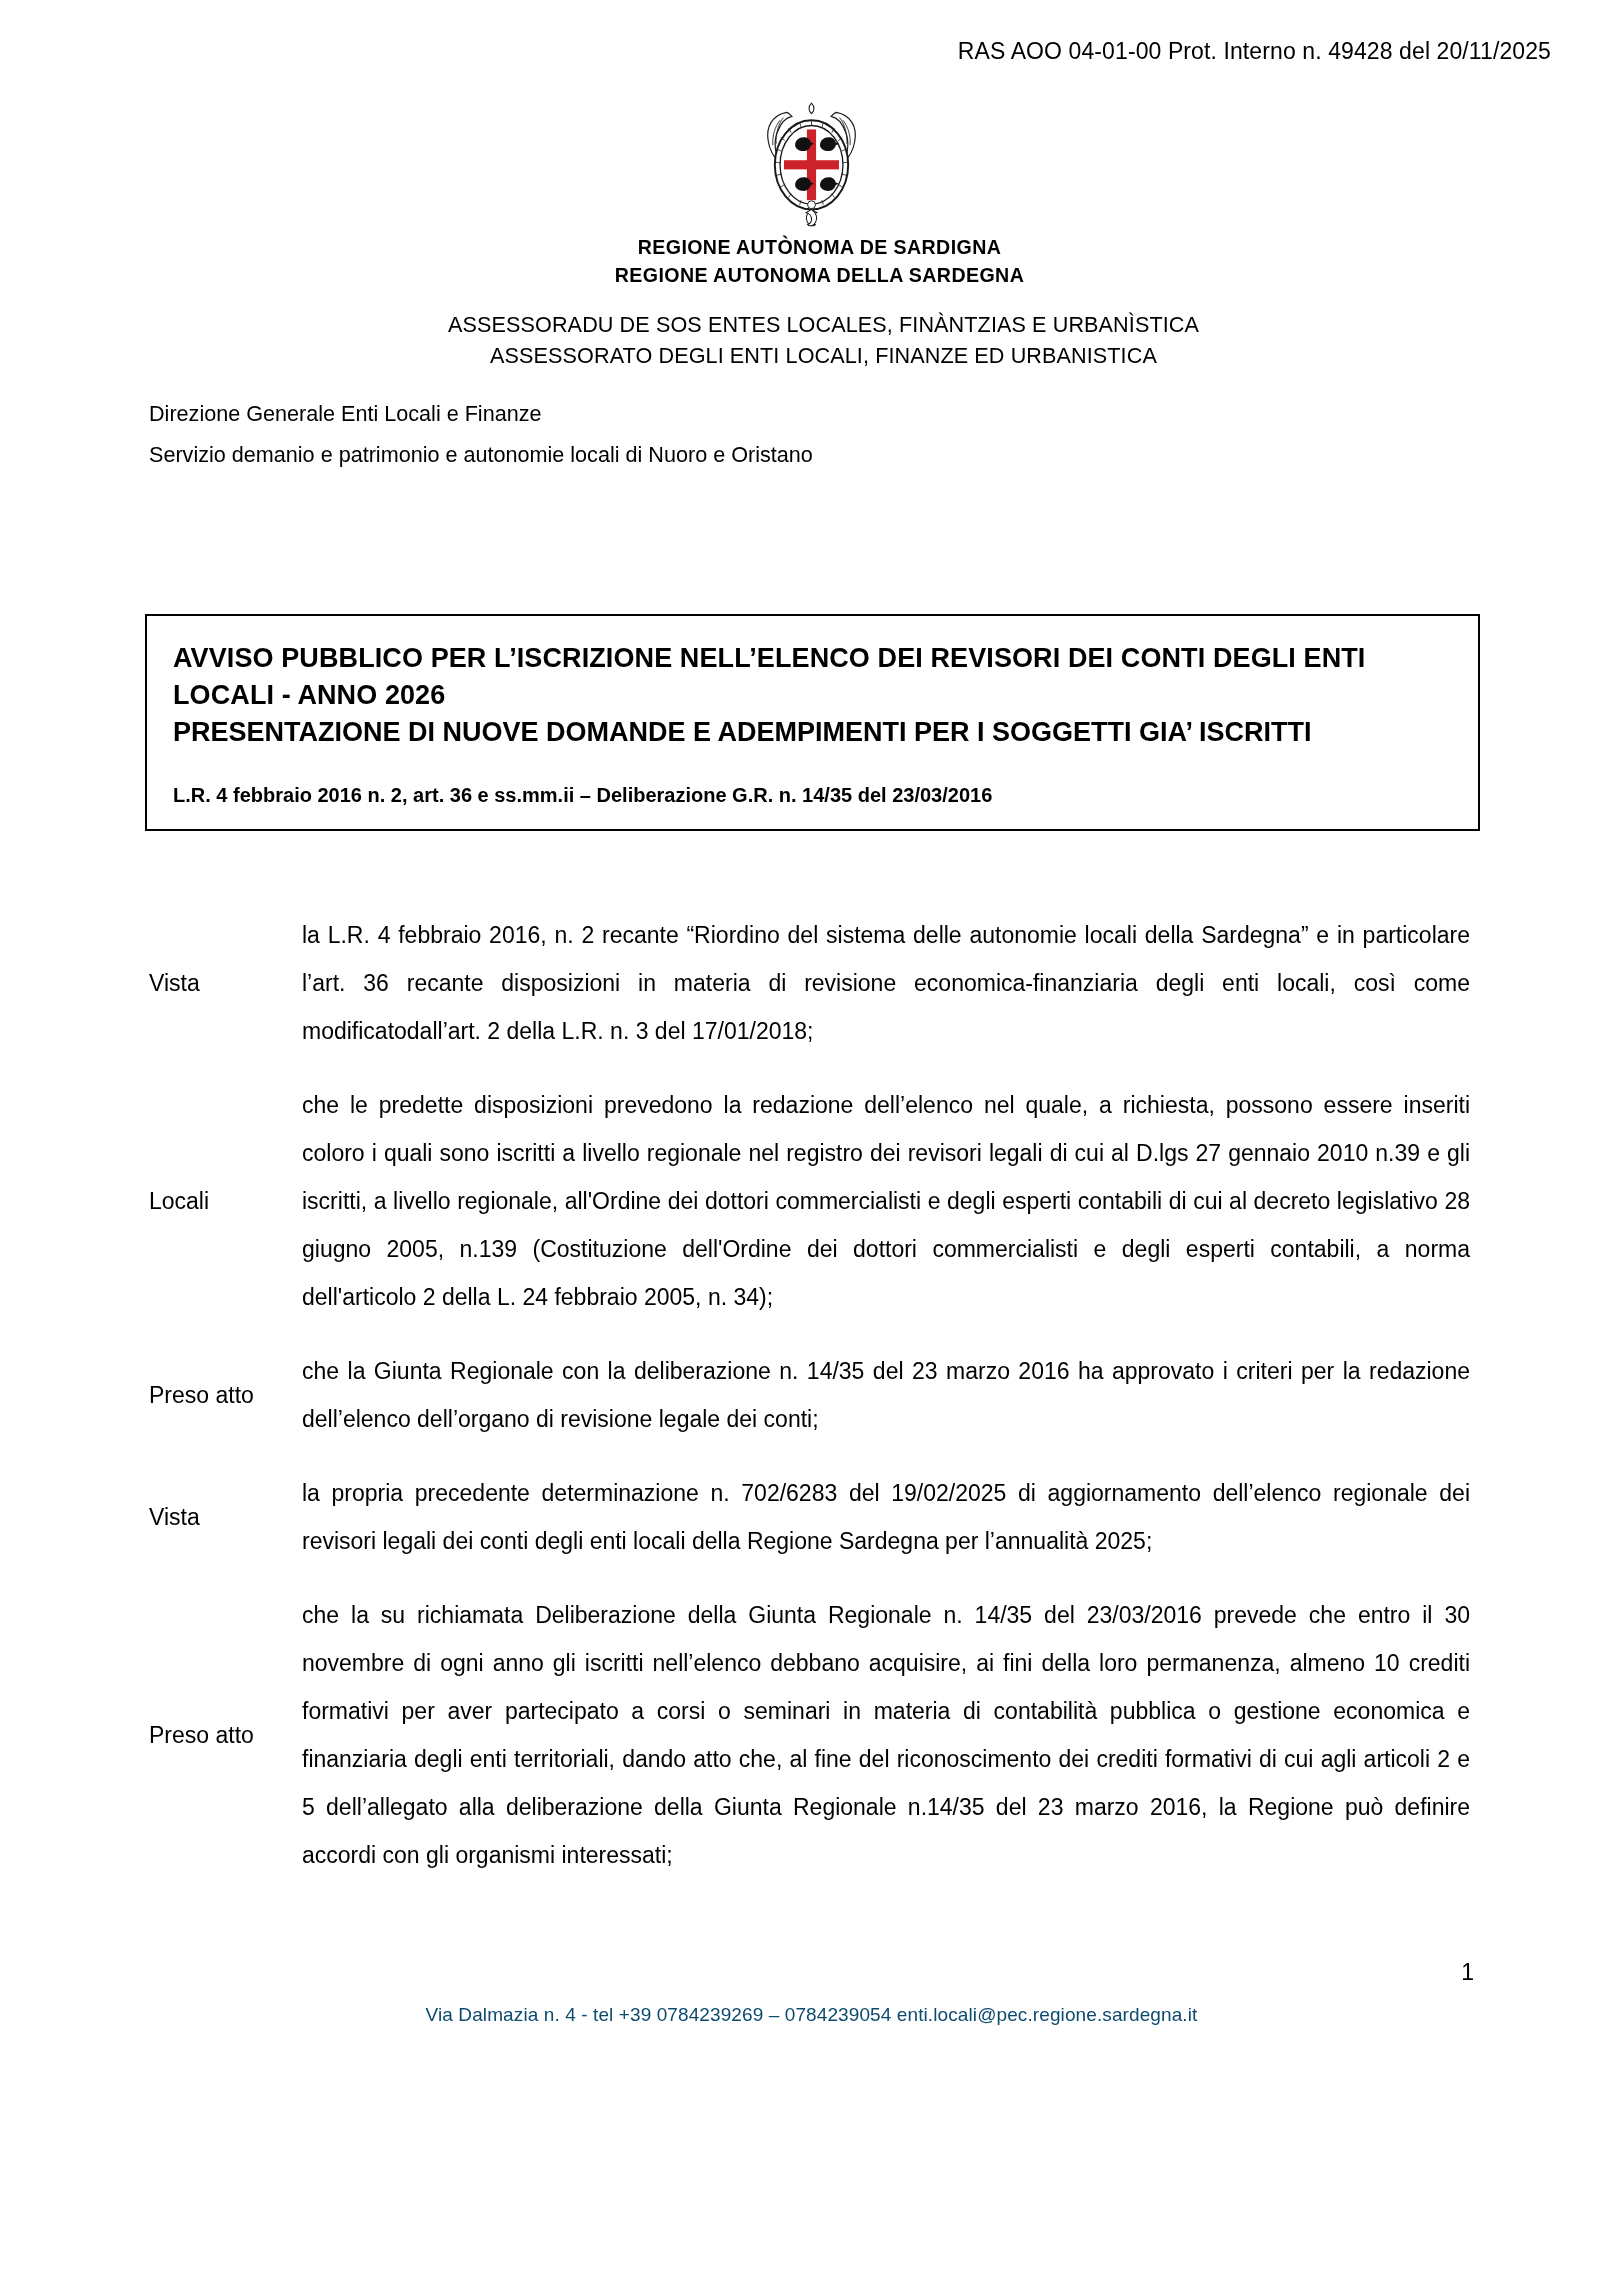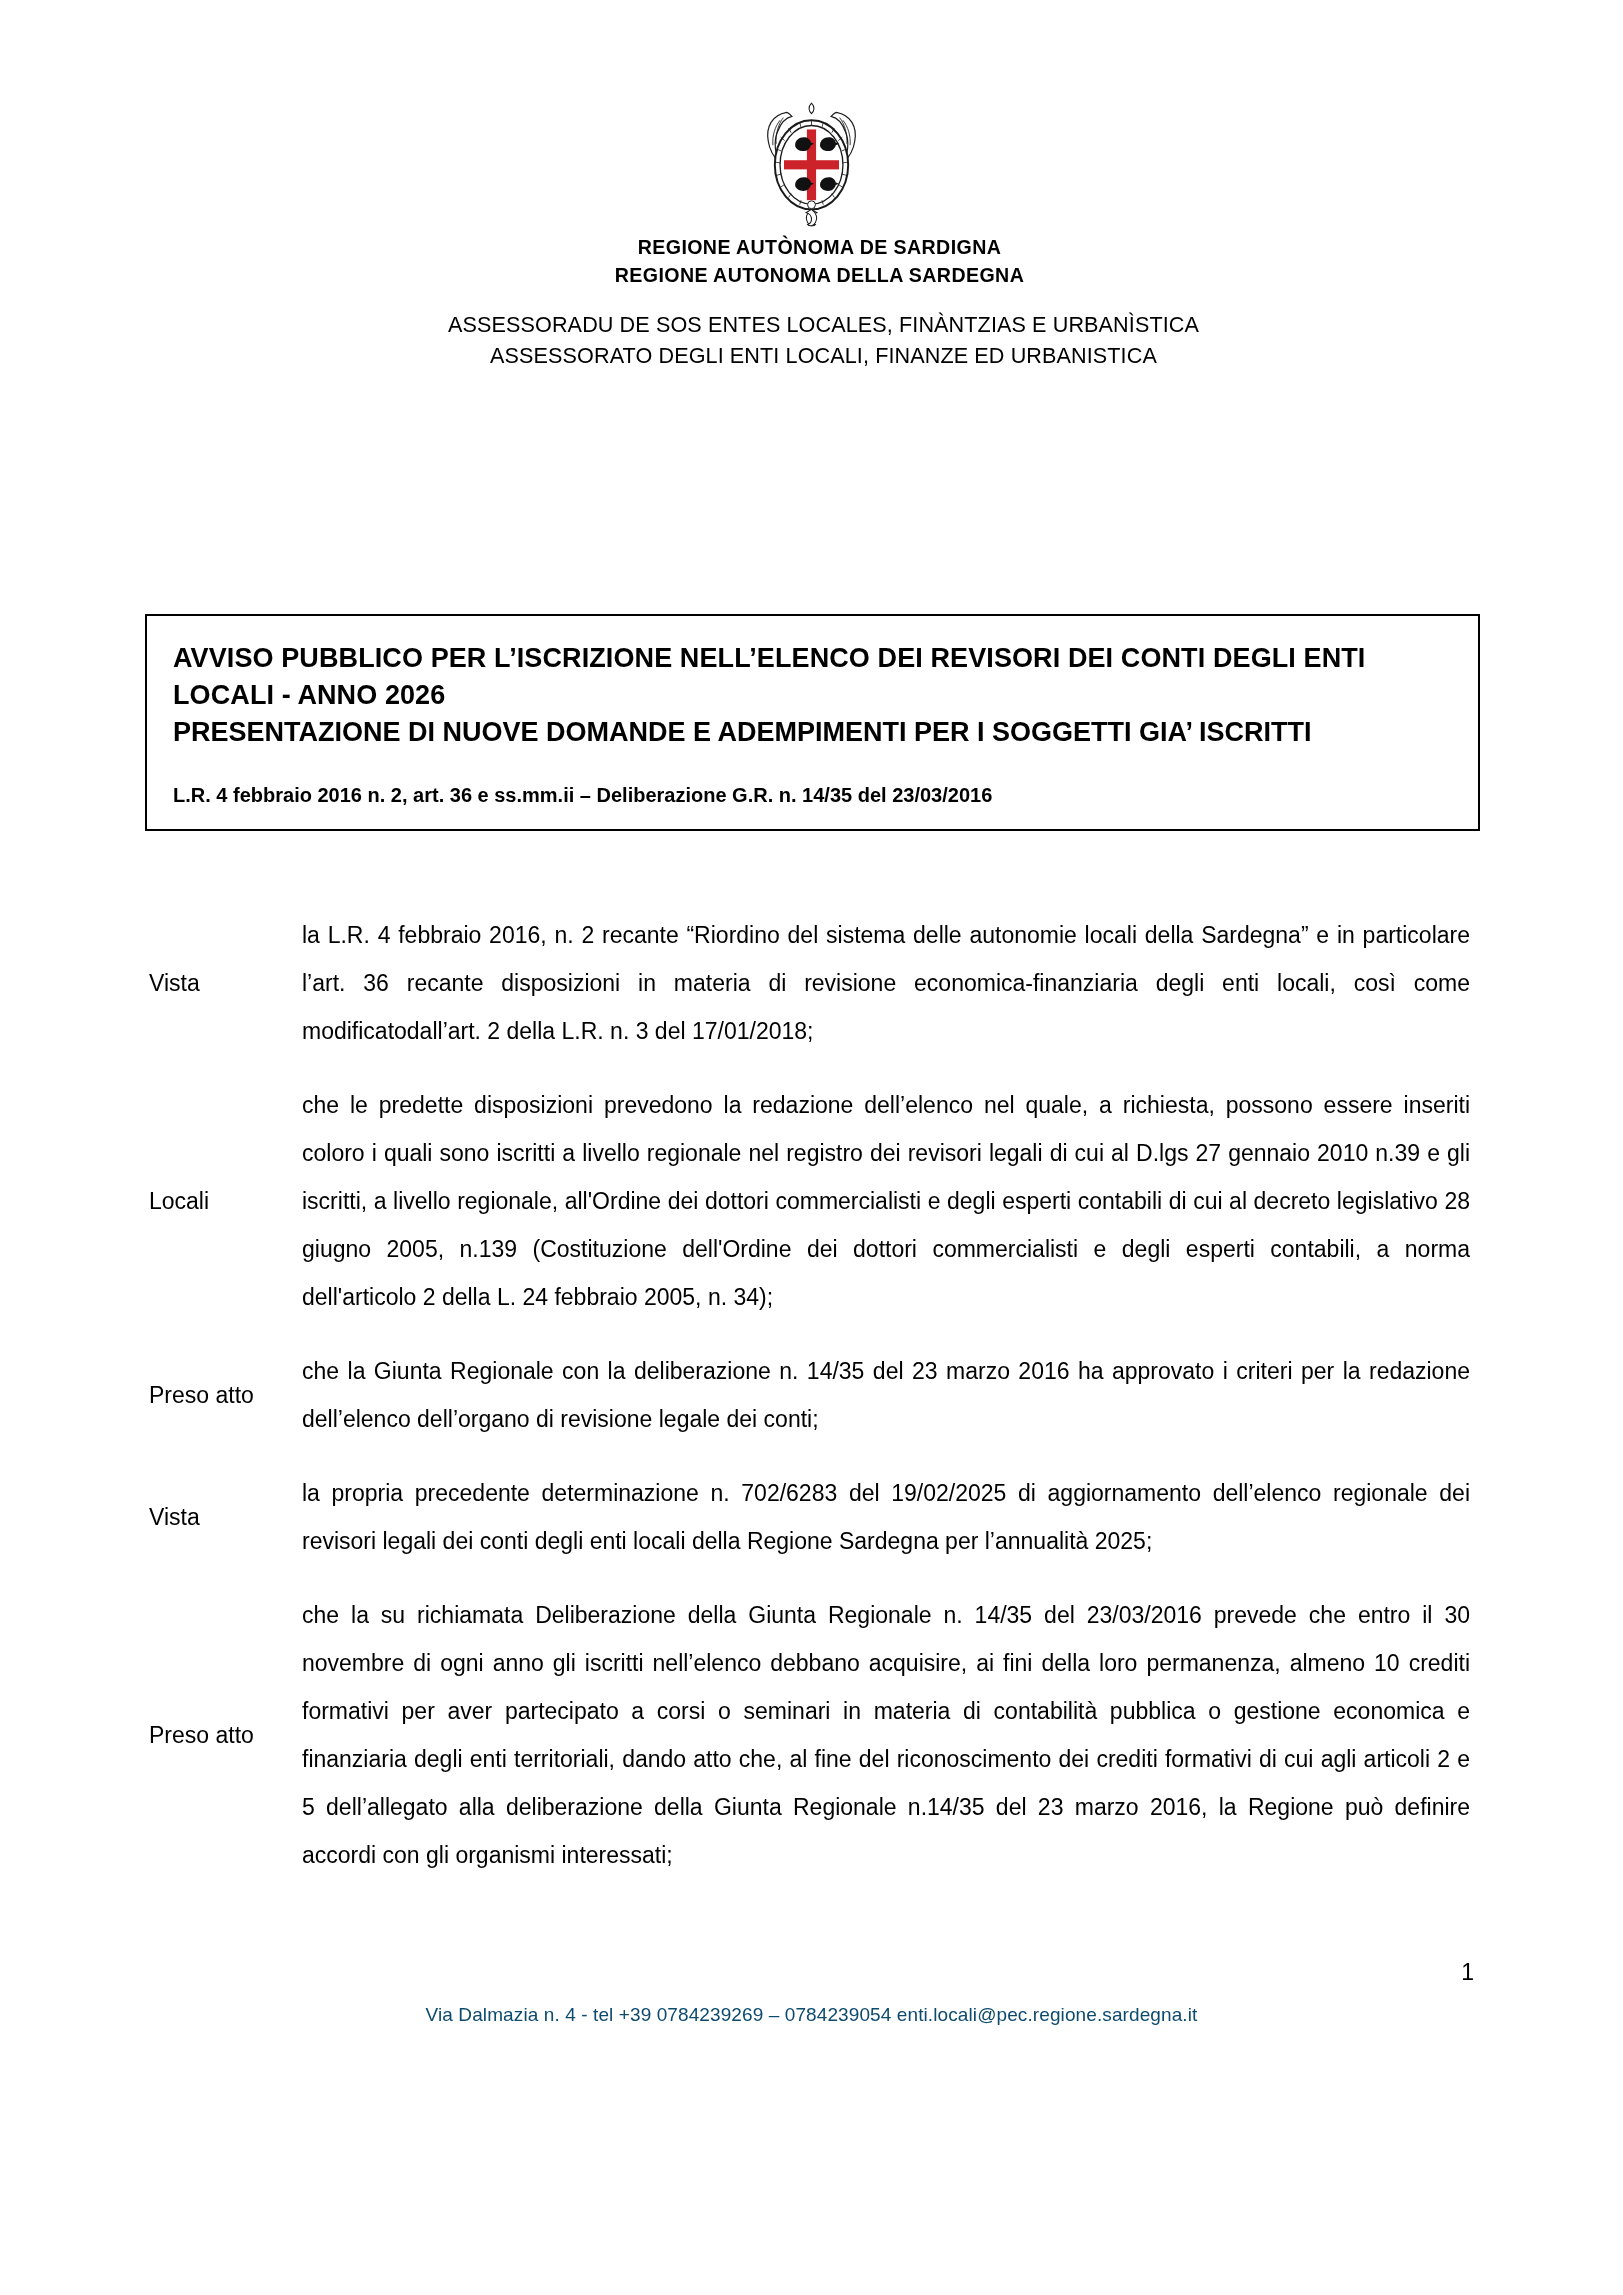--- a/index.html
+++ b/index.html
@@ -160,20 +160,21 @@
     font-size: 19px;
     color: #0c4a6e;
     letter-spacing: 0.1px;
   }
 </style>
 </head>
 <body>
 
 <div class="page">
 
+  <div class="protocol-stamp">RAS AOO 04-01-00 Prot. Interno n. 49428 del 20/11/2025</div>
 
   <div class="emblem-wrap">
     <svg class="emblem" viewBox="0 0 200 200">
 
       <path d="M100 8 C94 14 96 20 100 24 C104 20 106 14 100 8 Z" fill="#ffffff" stroke="#1a1a1a" stroke-width="1.6"></path>
       <path d="M62 22 C40 26 30 44 34 66 C36 80 44 92 52 100 C44 86 42 66 48 52 C53 38 60 30 70 28 C66 24 64 22 62 22 Z" fill="#ffffff" stroke="#1a1a1a" stroke-width="1.8"></path>
       <path d="M138 22 C160 26 170 44 166 66 C164 80 156 92 148 100 C156 86 158 66 152 52 C147 38 140 30 130 28 C134 24 136 22 138 22 Z" fill="#ffffff" stroke="#1a1a1a" stroke-width="1.8"></path>
       <path d="M52 34 C44 44 40 58 41 72 M57 30 C49 40 45 56 46 70" fill="none" stroke="#1a1a1a" stroke-width="1.3"></path>
       <path d="M148 34 C156 44 160 58 159 72 M143 30 C151 40 155 56 154 70" fill="none" stroke="#1a1a1a" stroke-width="1.3"></path>
 
@@ -207,20 +208,24 @@
   <div class="inst-block">
     <div class="inst-line">REGIONE AUTÒNOMA DE SARDIGNA</div>
     <div class="inst-line">REGIONE AUTONOMA DELLA SARDEGNA</div>
   </div>
 
   <div class="assessorato-block">
     <div class="assessorato-line">ASSESSORADU DE SOS ENTES LOCALES, FINÀNTZIAS E URBANÌSTICA</div>
     <div class="assessorato-line">ASSESSORATO DEGLI ENTI LOCALI, FINANZE ED URBANISTICA</div>
   </div>
 
+  <div class="directorate">
+    <div class="directorate-line">Direzione Generale Enti Locali e Finanze</div>
+    <div class="directorate-line">Servizio demanio e patrimonio e autonomie locali di Nuoro e Oristano</div>
+  </div>
 
   <div class="title-box">
     <div class="title-main">AVVISO PUBBLICO PER L’ISCRIZIONE NELL’ELENCO DEI REVISORI DEI CONTI DEGLI ENTI LOCALI - ANNO 2026</div>
     <div class="title-sub">PRESENTAZIONE DI NUOVE DOMANDE E ADEMPIMENTI PER I SOGGETTI GIA’ ISCRITTI</div>
     <div class="title-legal">L.R. 4 febbraio 2016 n. 2, art. 36 e ss.mm.ii – Deliberazione G.R. n. 14/35 del 23/03/2016</div>
   </div>
 
   <div class="body-block">
     <div class="clause">
       <div class="clause-label">Vista</div>

